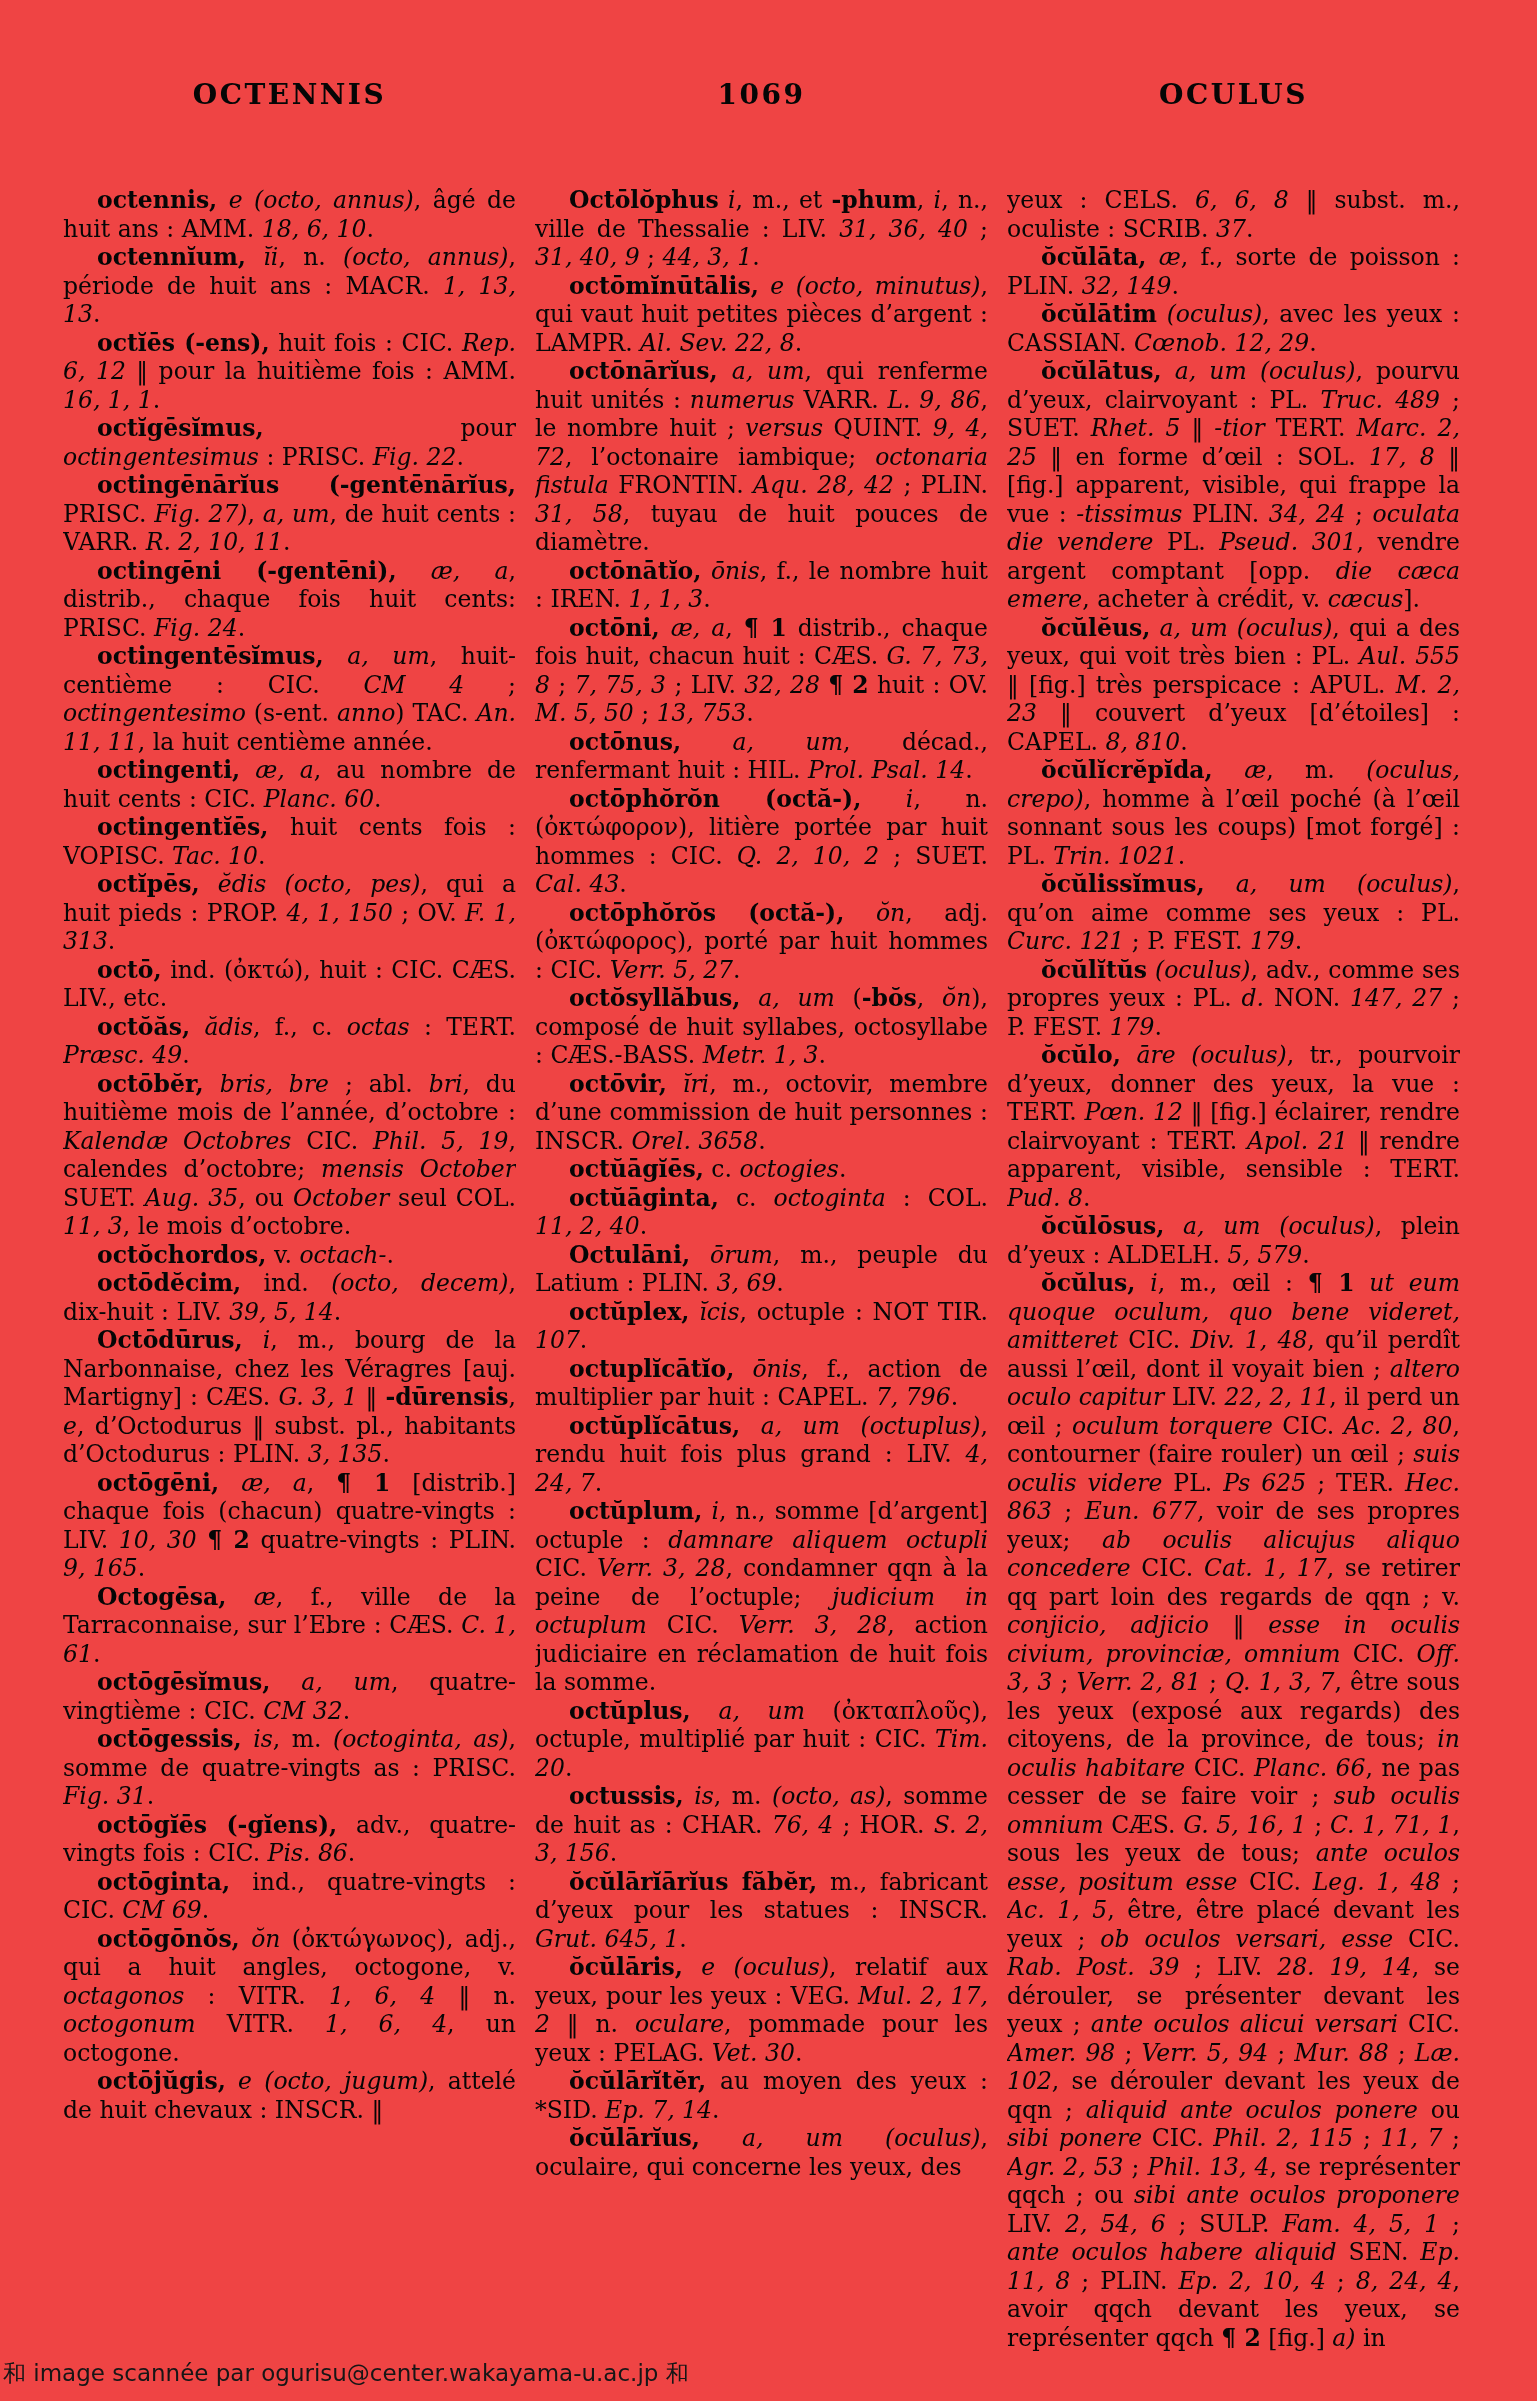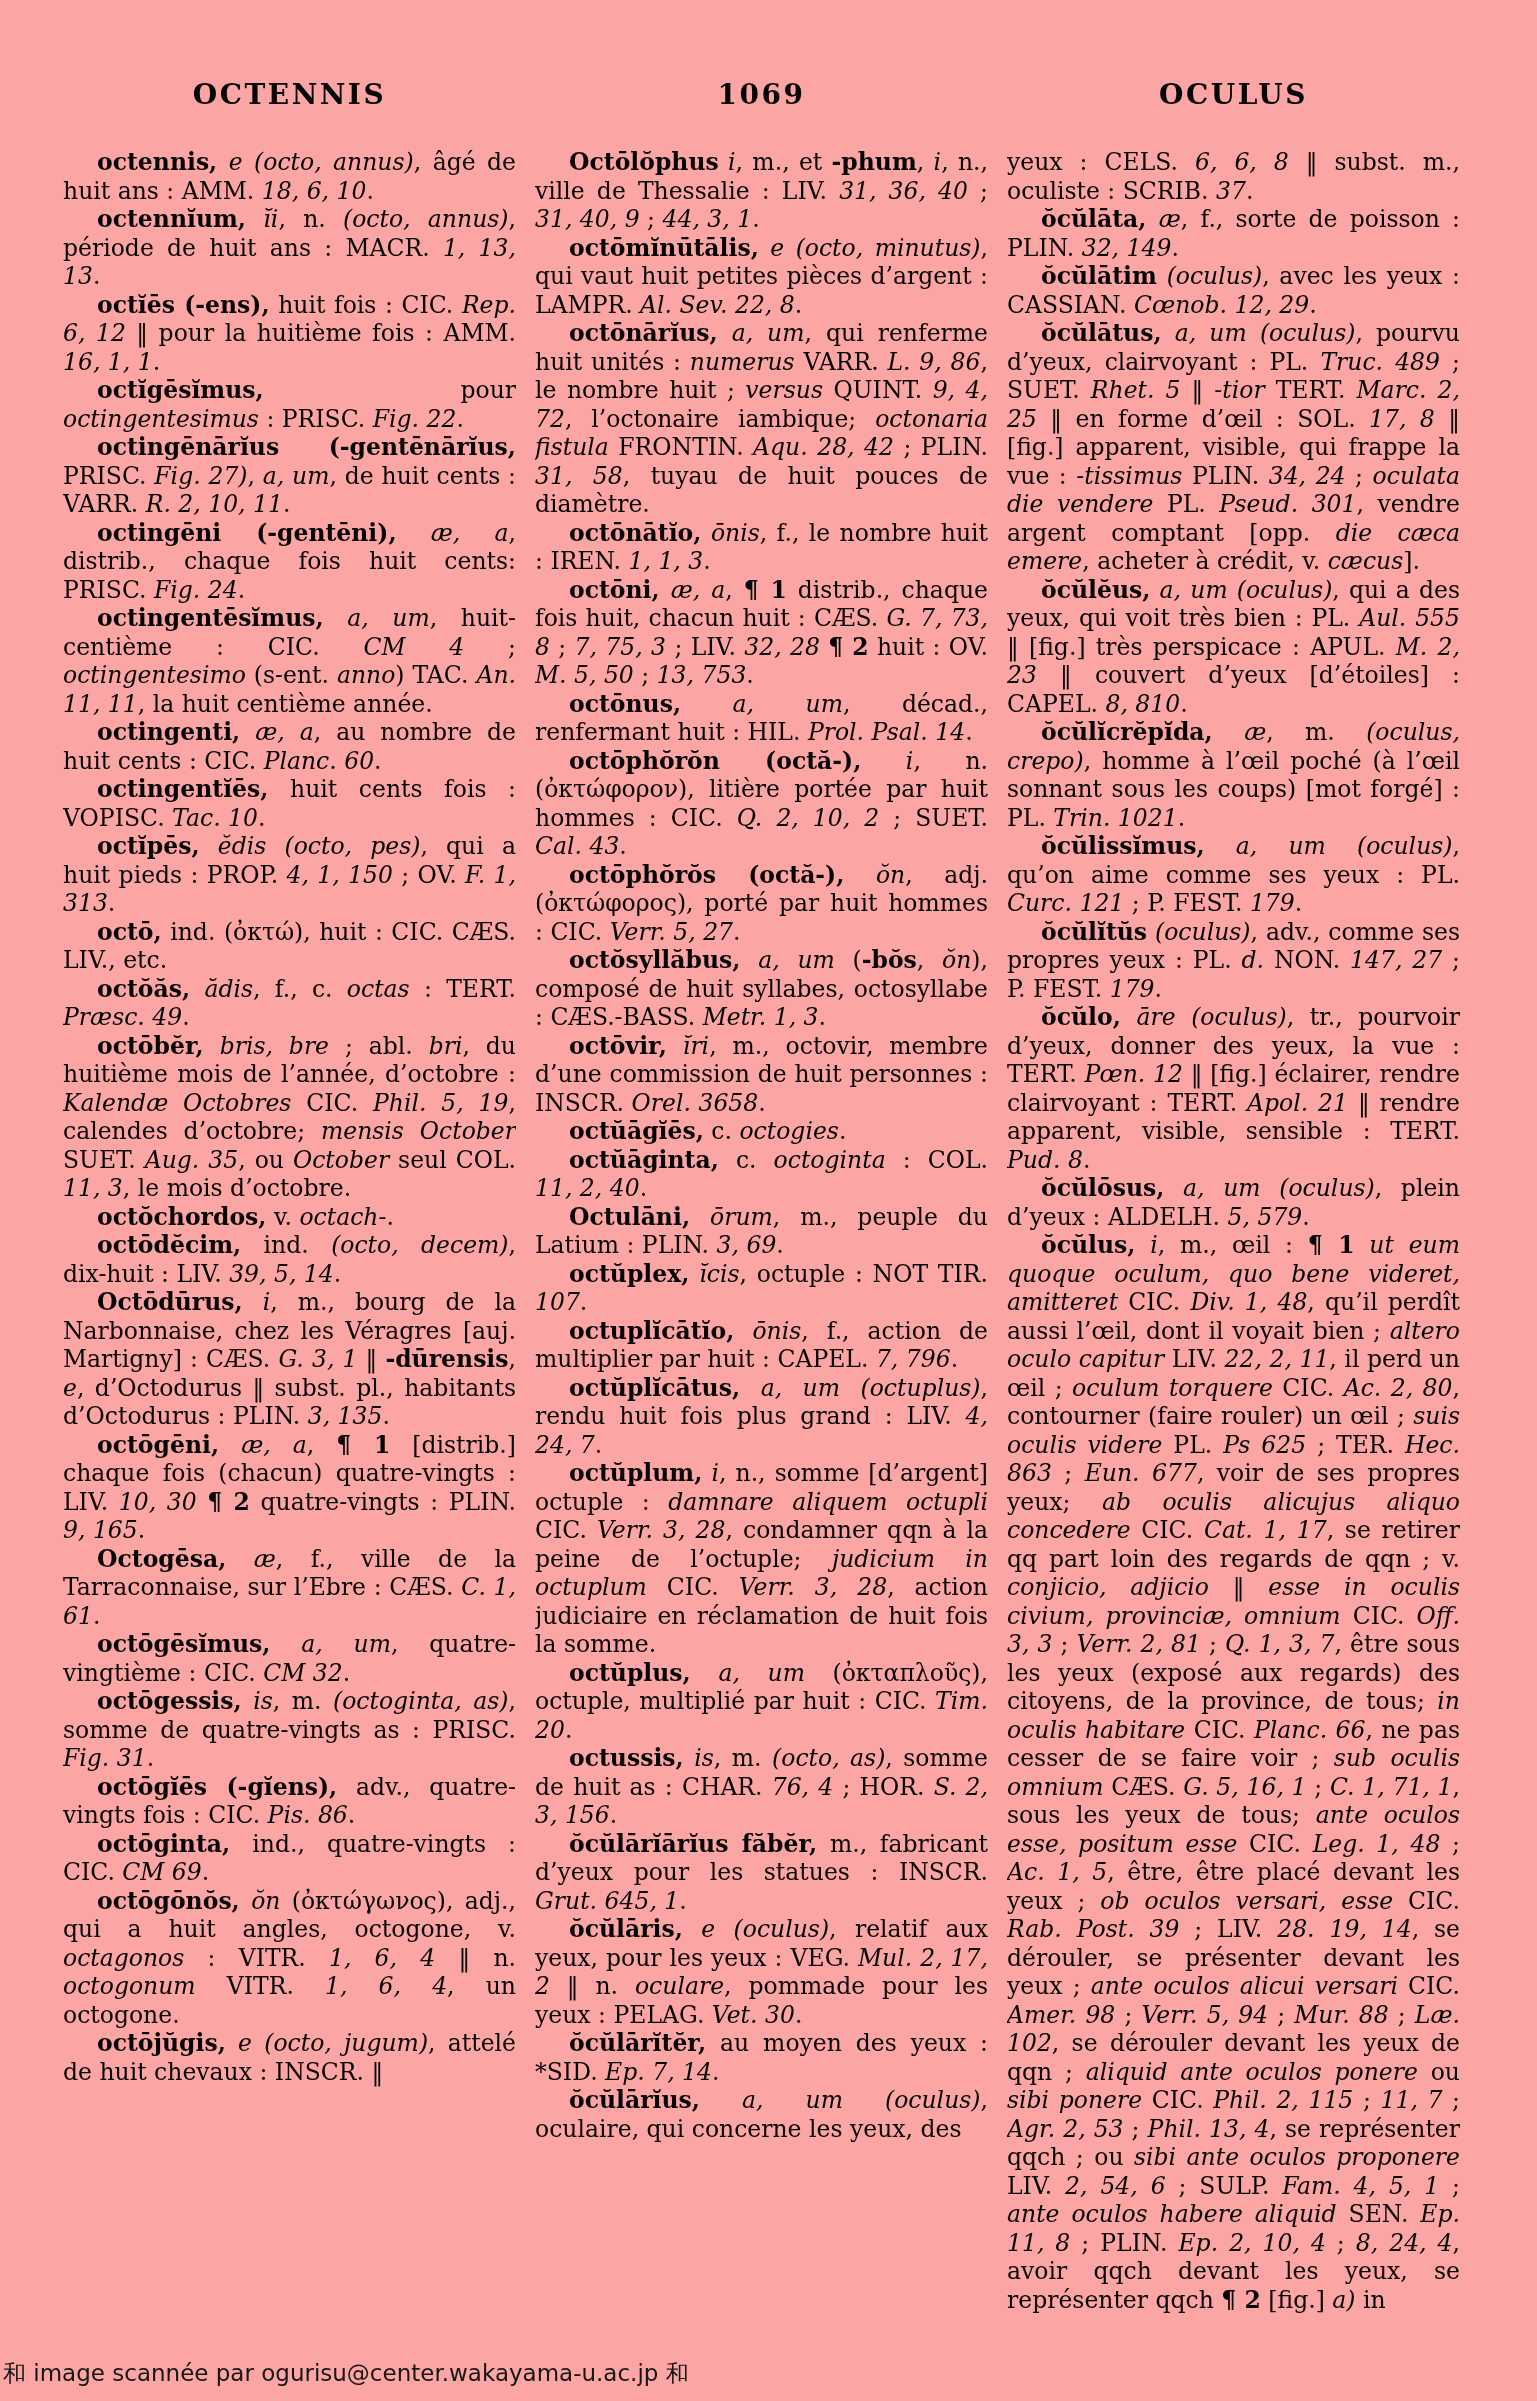--- a/index.html
+++ b/index.html
@@ -1,36 +1,36 @@
 <!DOCTYPE html>
 <html lang="fr" style="font-size:10px"><head>
 <meta charset="utf-8">
 <style>
   html,body{margin:0;padding:0;}
   body{
     width:1537px;height:2401px;background:#ffffff;position:relative;
     font-family:"DejaVu Serif", serif;color:#060606;
     -webkit-font-smoothing:antialiased;
   }
-  .page{position:absolute;inset:0;background:#fca5a5;overflow:hidden;}
+  .page{position:absolute;inset:0;background:#ef4444;overflow:hidden;}
   .running-head{
     position:absolute;left:63px;top:81px;width:1398px;
     display:flex;gap:19px;
   }
   .running-head .cell{
     width:453px;text-align:center;font-weight:bold;
     font-size:28px;letter-spacing:2.5px;line-height:1;
   }
   .columns{
     position:absolute;left:63px;top:148px;width:1398px;
     display:flex;gap:19px;
   }
   .col{
     width:453px;height:2193px;overflow:hidden;
-    font-size:23.5px;line-height:28.5px;text-align:justify;
+    font-size:23.5px;line-height:28.5px;text-align:justify;margin-top:38px;
   }
   p.entry{margin:0;padding:0;text-indent:34px;}
   p.entry.cont{text-indent:0;}
   p.entry b.hw{font-weight:bold;}
   .scan-credit{
     position:absolute;left:3px;top:2358px;
     font-family:"DejaVu Sans", sans-serif;font-size:23px;color:#161616;
     letter-spacing:0px;white-space:nowrap;
   }
 </style>

